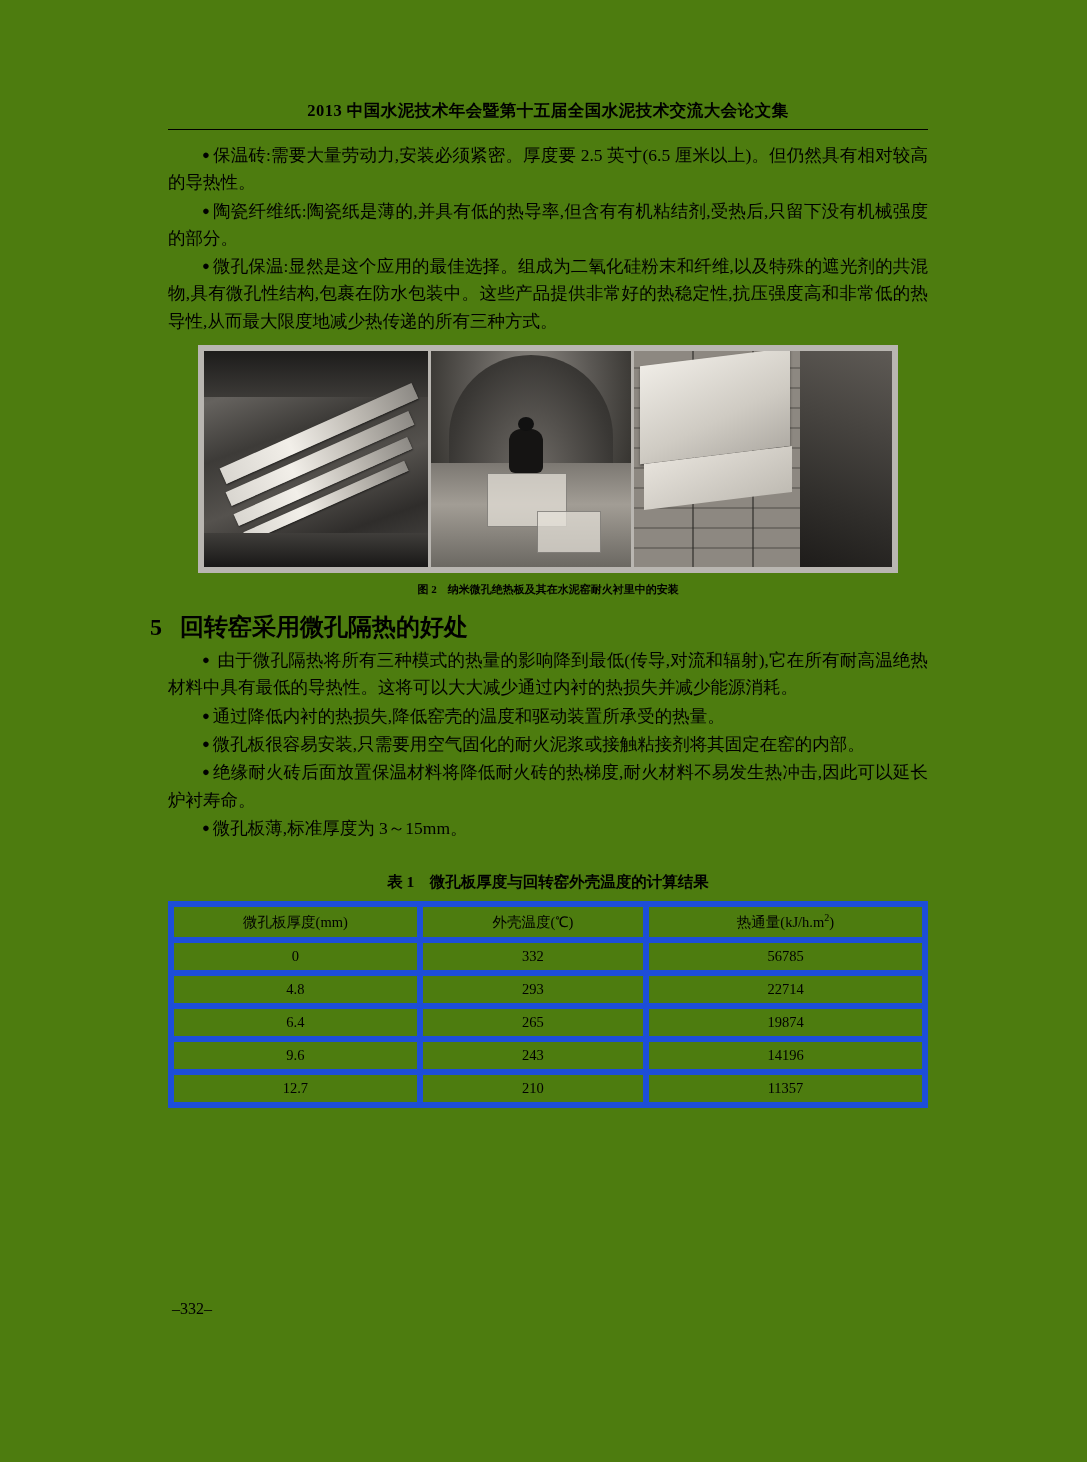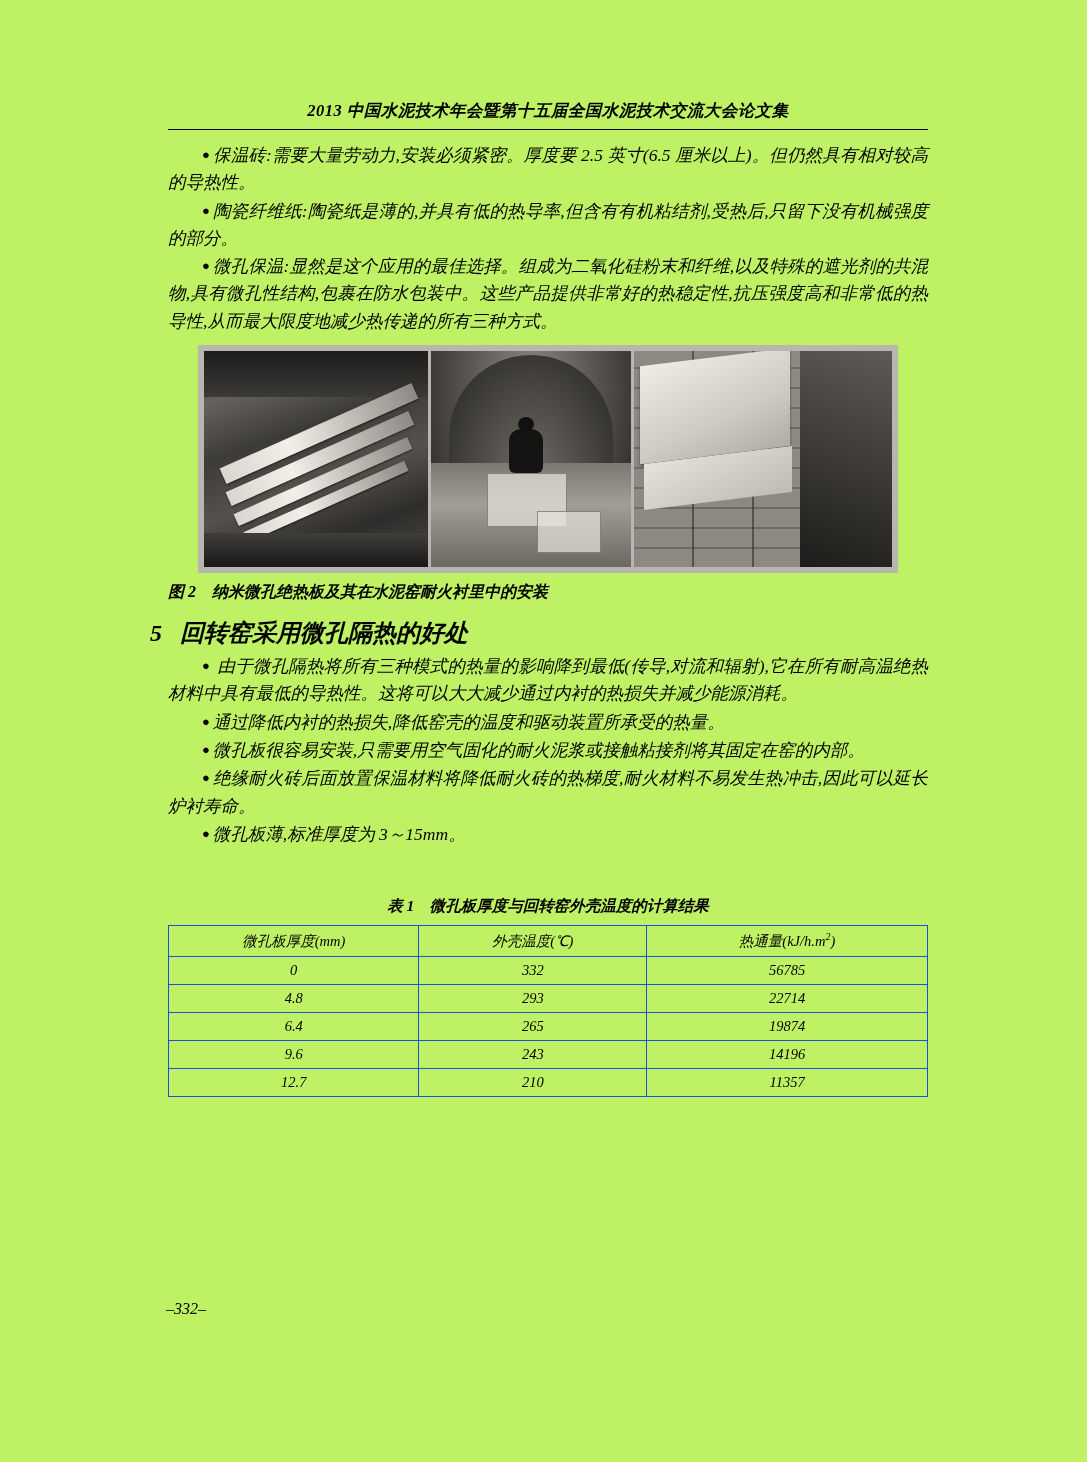--- a/index.html
+++ b/index.html
@@ -13,22 +13,21 @@
     font-family: "Liberation Serif", serif;
     color: #000000;
     position: relative;
     overflow: hidden;
   }
   .page {
     position: absolute;
     left: 0; top: 0;
     width: 1087px;
     height: 1462px;
-    background: #bef264;
-    font-style: italic;
+    background: #4d7c0f;
   }
   .content {
     position: absolute;
     left: 168px;
     top: 100px;
     width: 760px;
   }
   .header-title {
     text-align: center;
     font-family: "Liberation Serif", serif;
@@ -169,64 +168,64 @@
     background: linear-gradient(160deg,#e6e2db,#bfbbb3);
     transform: skewY(-7deg);
   }
   .darkcorner {
     position: absolute;
     right: 0; top: 0; width: 92px; height: 216px;
     background: linear-gradient(200deg, #5e5a55, #302e2b 70%, #1e1c1a);
   }
 
   .figure-caption {
-    text-align: left;
+    text-align: center;
     font-family: "Liberation Serif", serif;
     font-weight: bold;
-    font-size: 16px;
+    font-size: 11px;
     margin-top: 9px;
     margin-bottom: 14px;
   }
   .section-head {
     font-family: "Liberation Serif", serif;
     font-weight: bold;
     font-size: 24px;
     margin: 10px 0 4px -18px;
   }
   .section-head .num { margin-right: 18px; }
 
   .table-caption {
     text-align: center;
     font-weight: bold;
     font-size: 15.5px;
-    margin-top: 48px;
+    margin-top: 30px;
     margin-bottom: 8px;
   }
   table.data {
     border-collapse: collapse;
     width: 760px;
     font-size: 14.5px;
     font-family: "Liberation Serif", serif;
   }
   table.data th, table.data td {
-    border: 1px solid #1d4ed8;
+    border: 6px solid #1d4ed8;
     text-align: center;
     padding: 5px 0;
     font-weight: normal;
   }
   table.data thead th {
     font-weight: normal;
   }
   table.data tr { height: 26px; }
   .col1 { width: 33%; }
   .col2 { width: 30%; }
   .col3 { width: 37%; }
   .page-number {
     position: absolute;
-    left: 166px;
+    left: 172px;
     top: 1300px;
     font-size: 16px;
     font-family: "Liberation Serif", serif;
     text-align: center;
   }
   sup { font-size: 70%; vertical-align: super; }
 </style>
 </head>
 <body>
 

